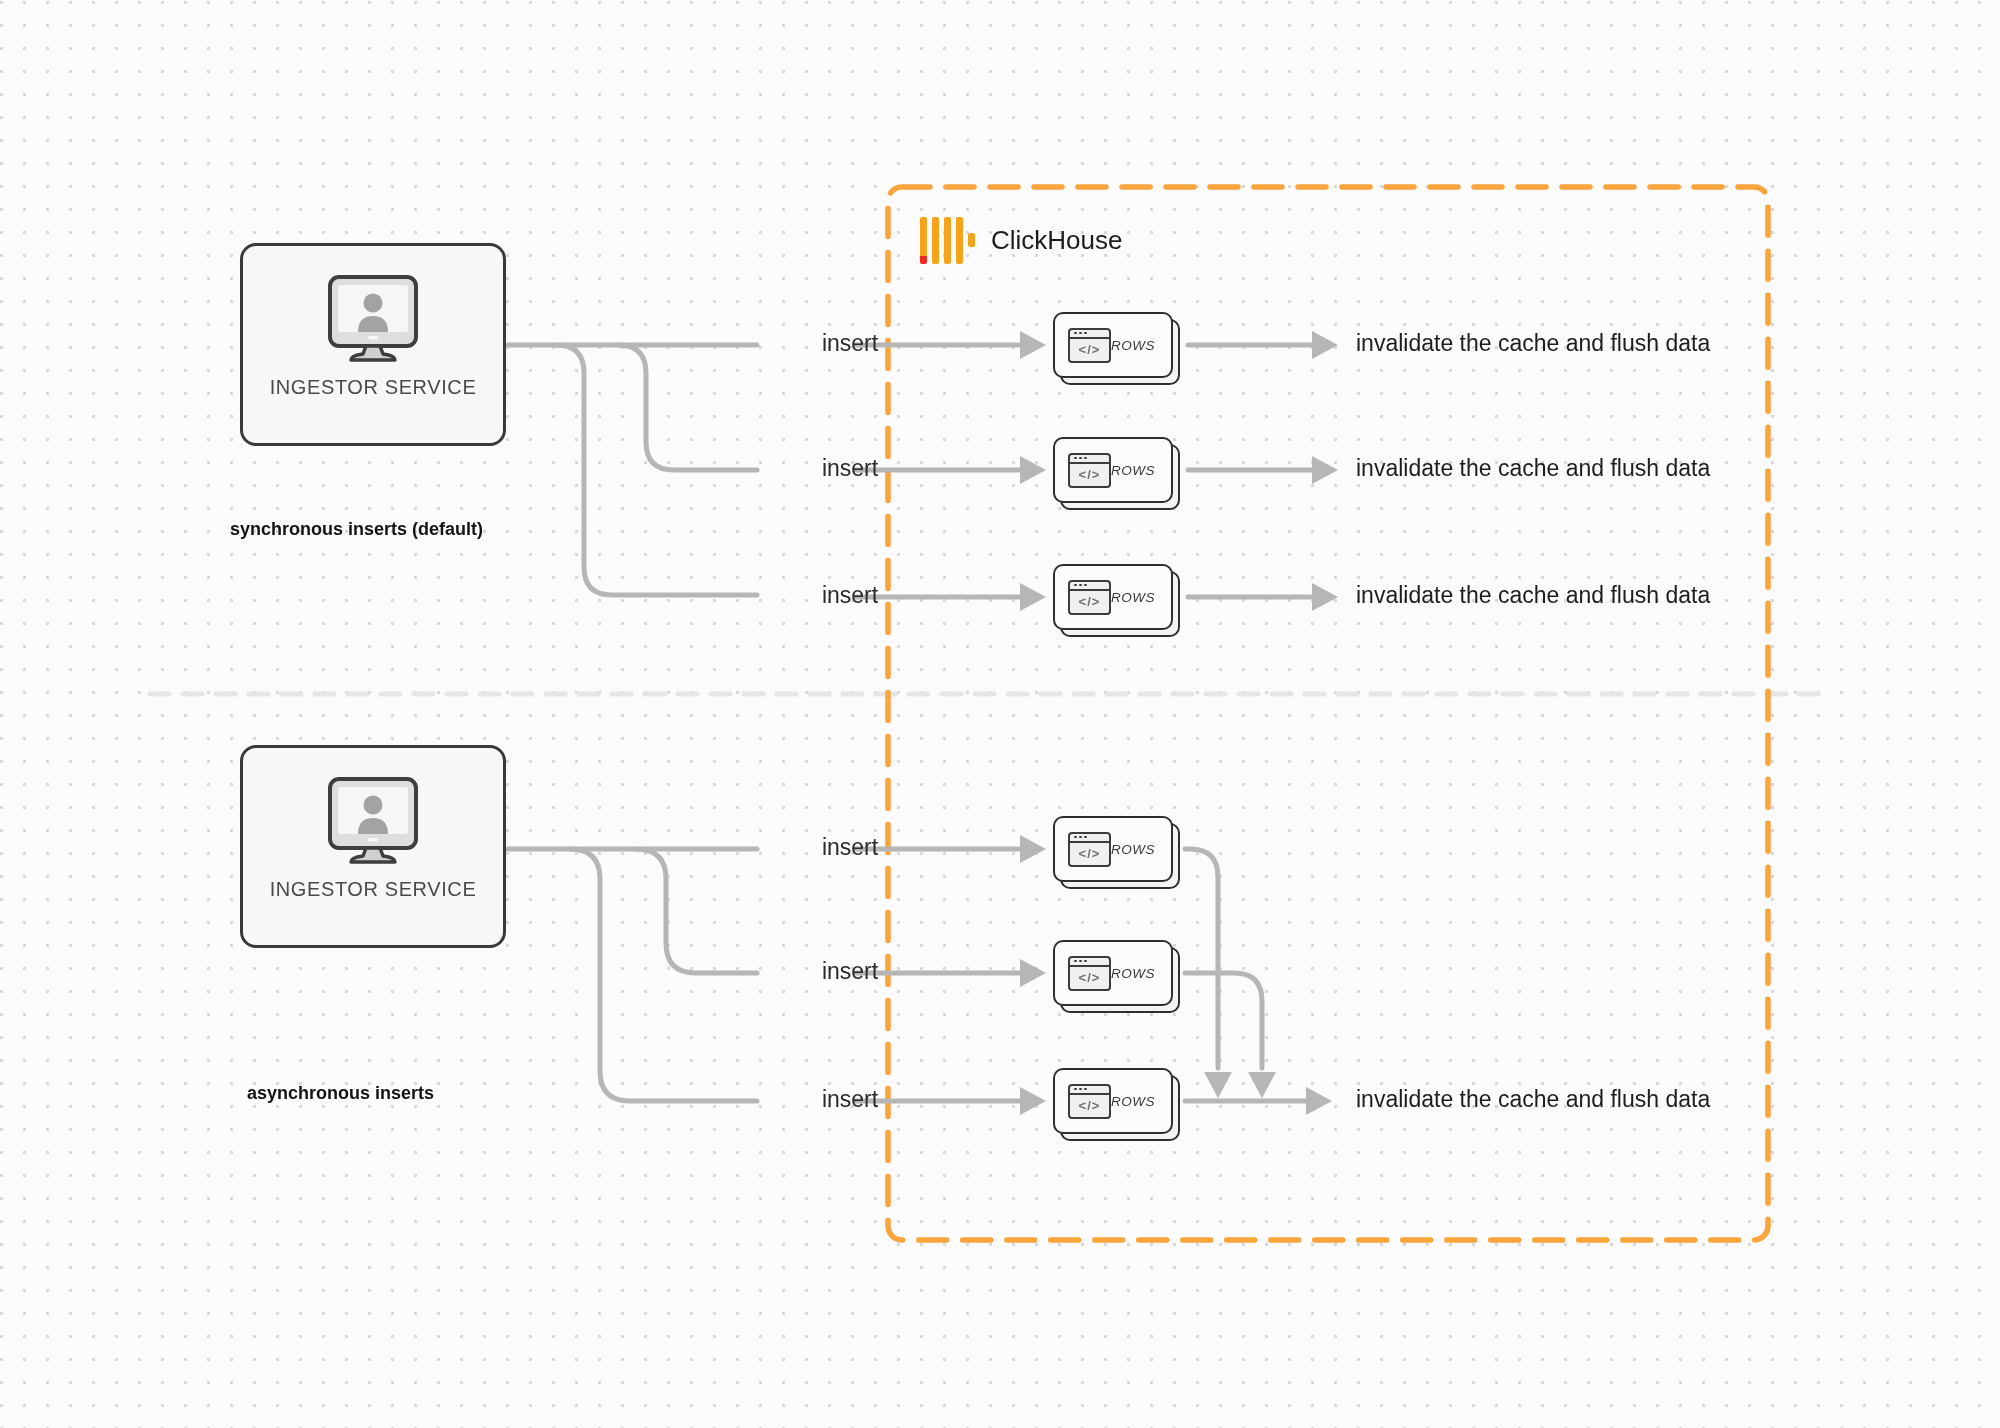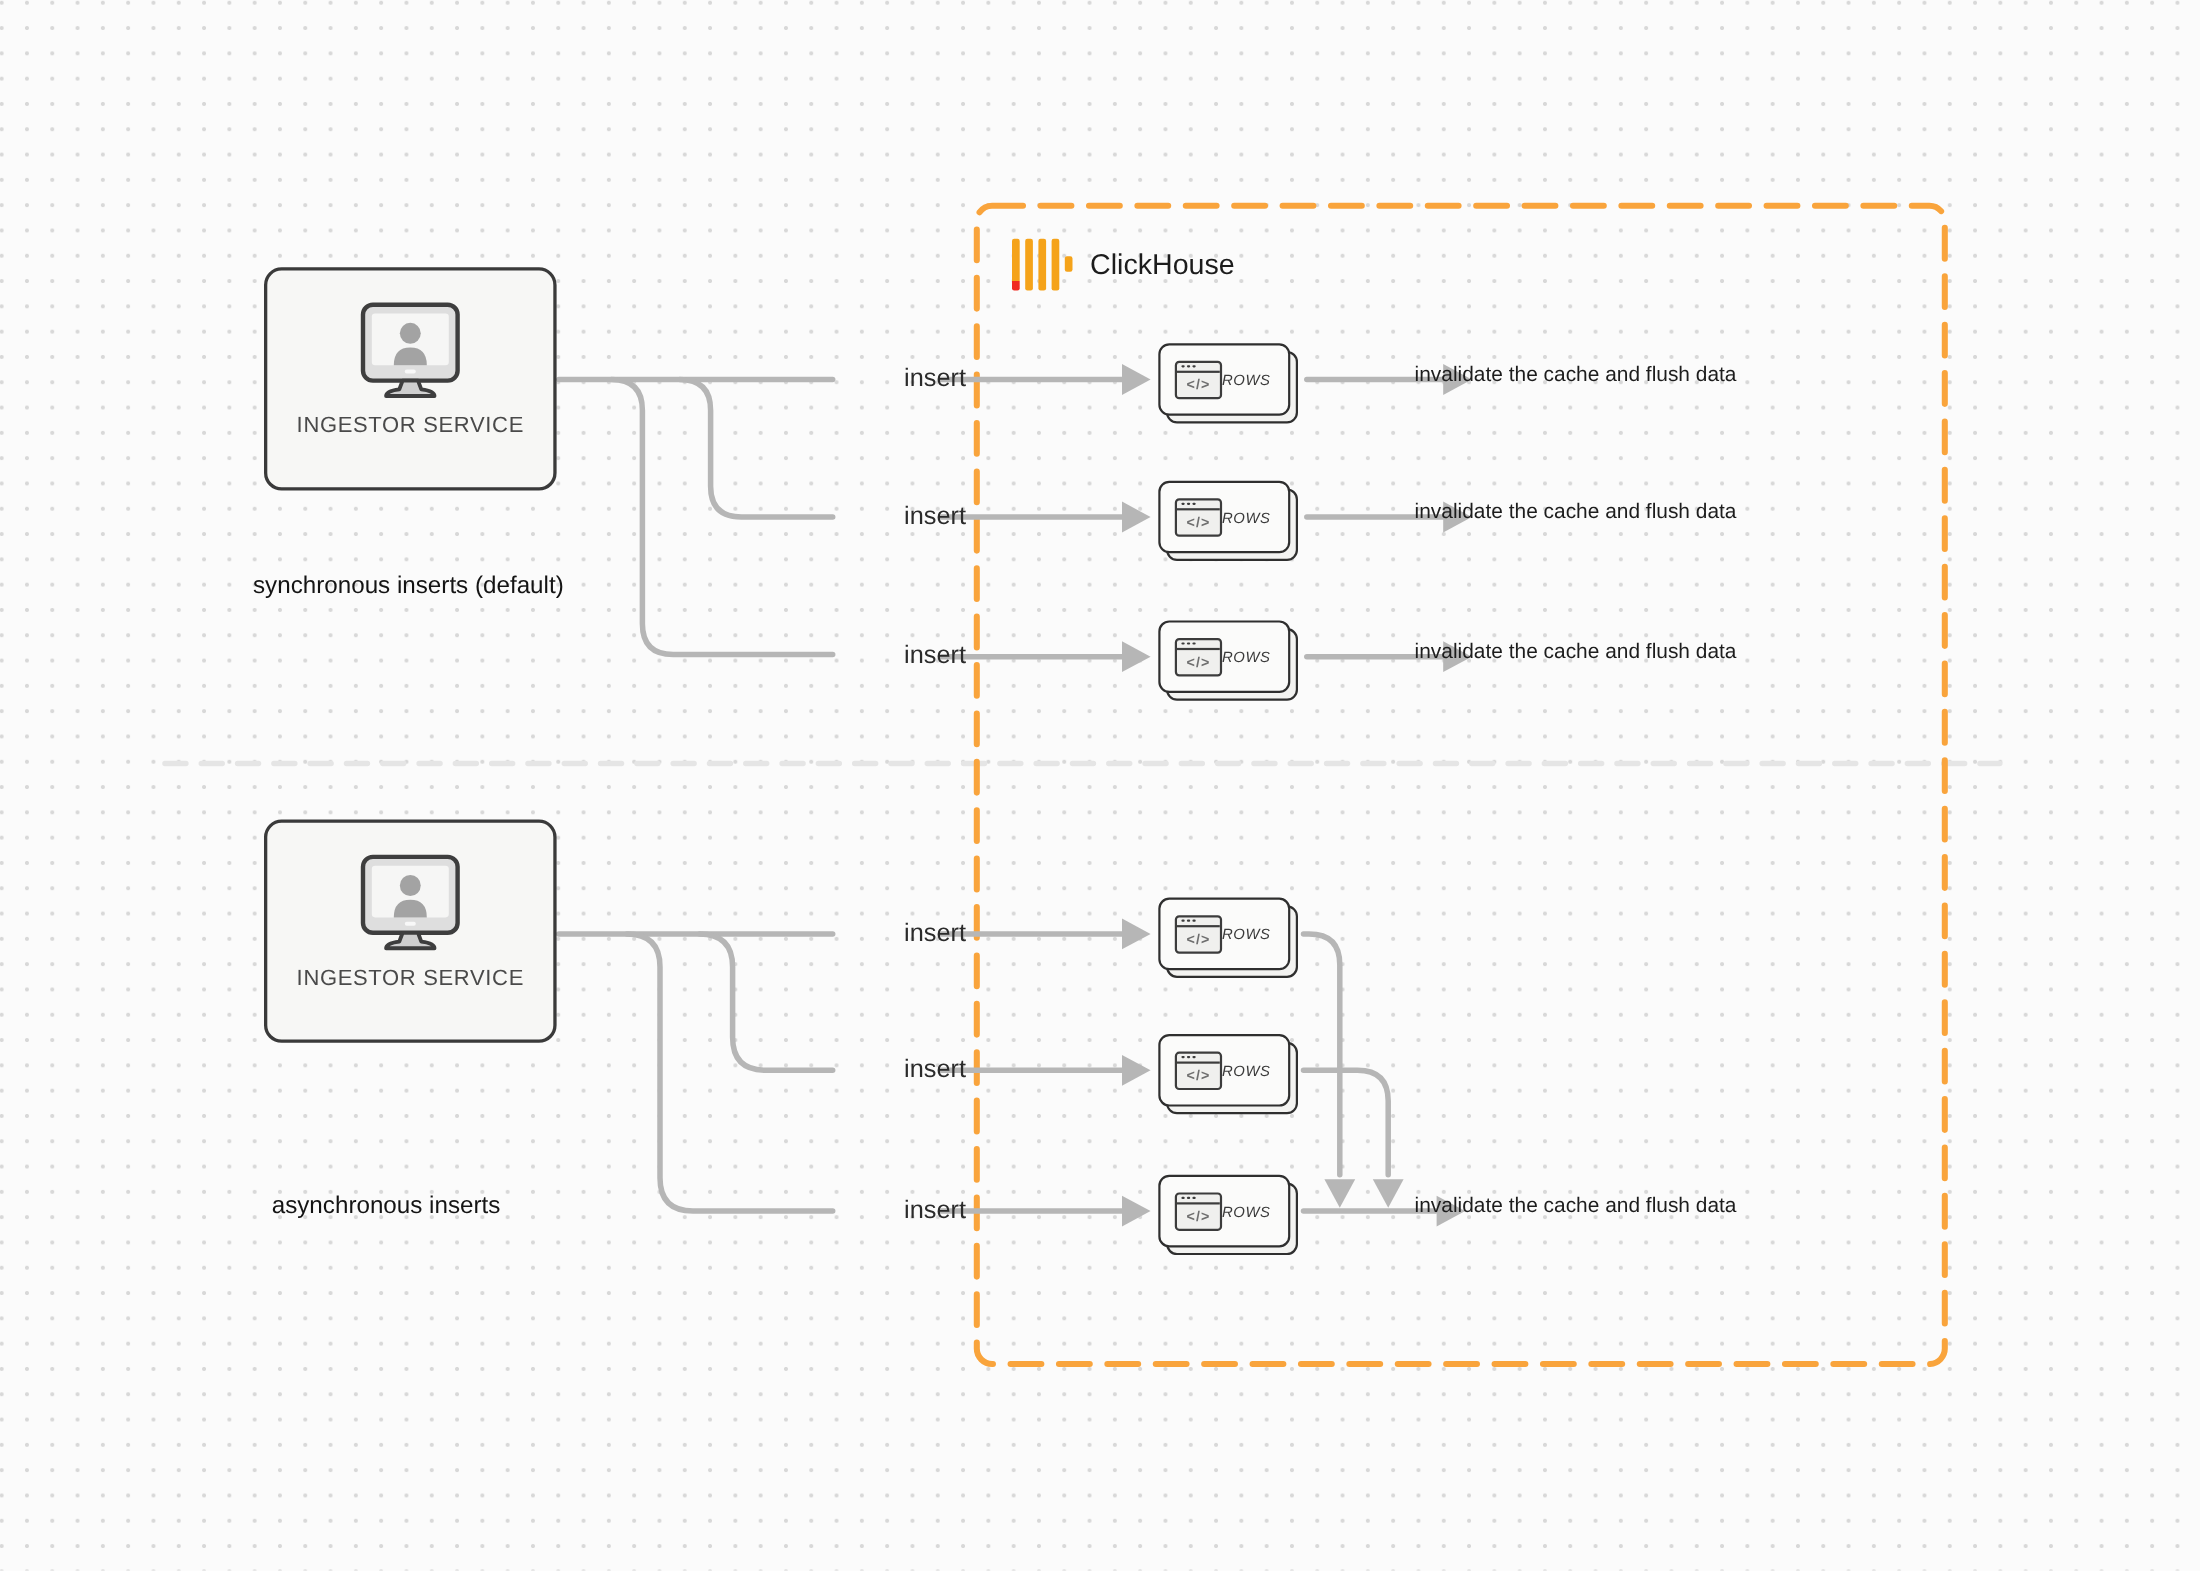--- a/index.html
+++ b/index.html
@@ -31,25 +31,25 @@
   .ch-title{margin-left:16px;font-size:26px;font-weight:500;color:var(--text-primary);}
 
   .source-box{
     position:absolute;left:240px;width:266px;height:203px;background:var(--box-fill);
     border:3.5px solid var(--ink);border-radius:16px;display:flex;flex-direction:column;align-items:center;
   }
   .source-box.sync{top:243px;} .source-box.async{top:745px;}
   .source-label{margin-top:8px;font-size:20px;letter-spacing:.6px;color:var(--text-secondary);}
   .monitor{margin-top:26px;}
 
-  .caption{position:absolute;font-size:22px;font-weight:400;color:#141414;white-space:nowrap;}
+  .caption{position:absolute;font-size:18px;font-weight:700;color:#141414;white-space:nowrap;}
   .caption.sync{left:230px;top:519px;} .caption.async{left:247px;top:1083px;}
 
   .insert-label{position:absolute;left:800px;width:100px;text-align:center;font-size:23px;color:#2b2b2b;}
-  .result-label{position:absolute;left:1286px;font-size:19px;color:#1d1d1d;white-space:nowrap;}
+  .result-label{position:absolute;left:1356px;font-size:23px;color:#1d1d1d;white-space:nowrap;}
 
   .node{position:absolute;left:1053px;width:120px;height:66px;}
   .node-back,.node-front{position:absolute;width:120px;height:66px;border:2.5px solid #2f2f2f;border-radius:10px;}
   .node-back{left:7px;top:7px;background:#f3f3f1;}
   .node-front{left:0;top:0;background:var(--node-fill);display:flex;align-items:center;padding-left:13px;}
   .browser{width:43px;height:35px;border:2px solid #3c3c3c;border-radius:4px;background:#f0f0ee;overflow:hidden;flex:none;}
   .browser-top{height:9px;border-bottom:2px solid #3c3c3c;display:flex;align-items:center;padding-left:4px;}
   .browser-top i{width:2.5px;height:2.5px;border-radius:50%;background:#3c3c3c;margin-right:2.5px;}
   .browser-body{height:22px;display:flex;align-items:center;justify-content:center;font-size:13px;font-weight:700;color:#6f6f6f;letter-spacing:1px;}
   .node-label{font-size:13.5px;font-style:italic;color:#3a3a3a;letter-spacing:.5px;}

